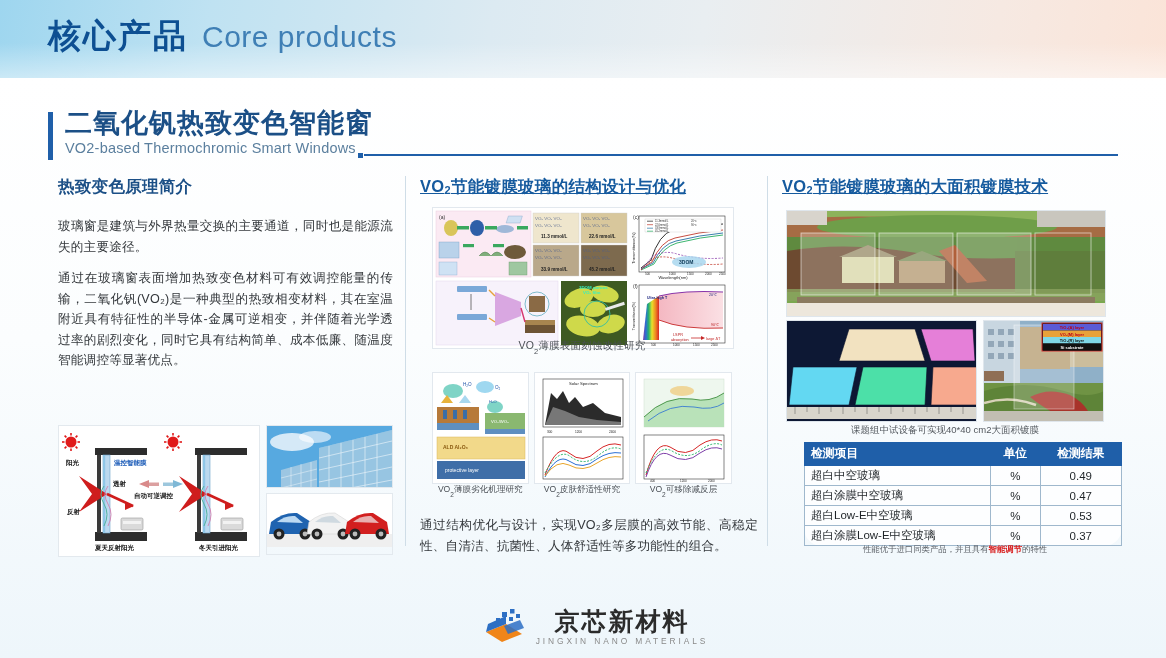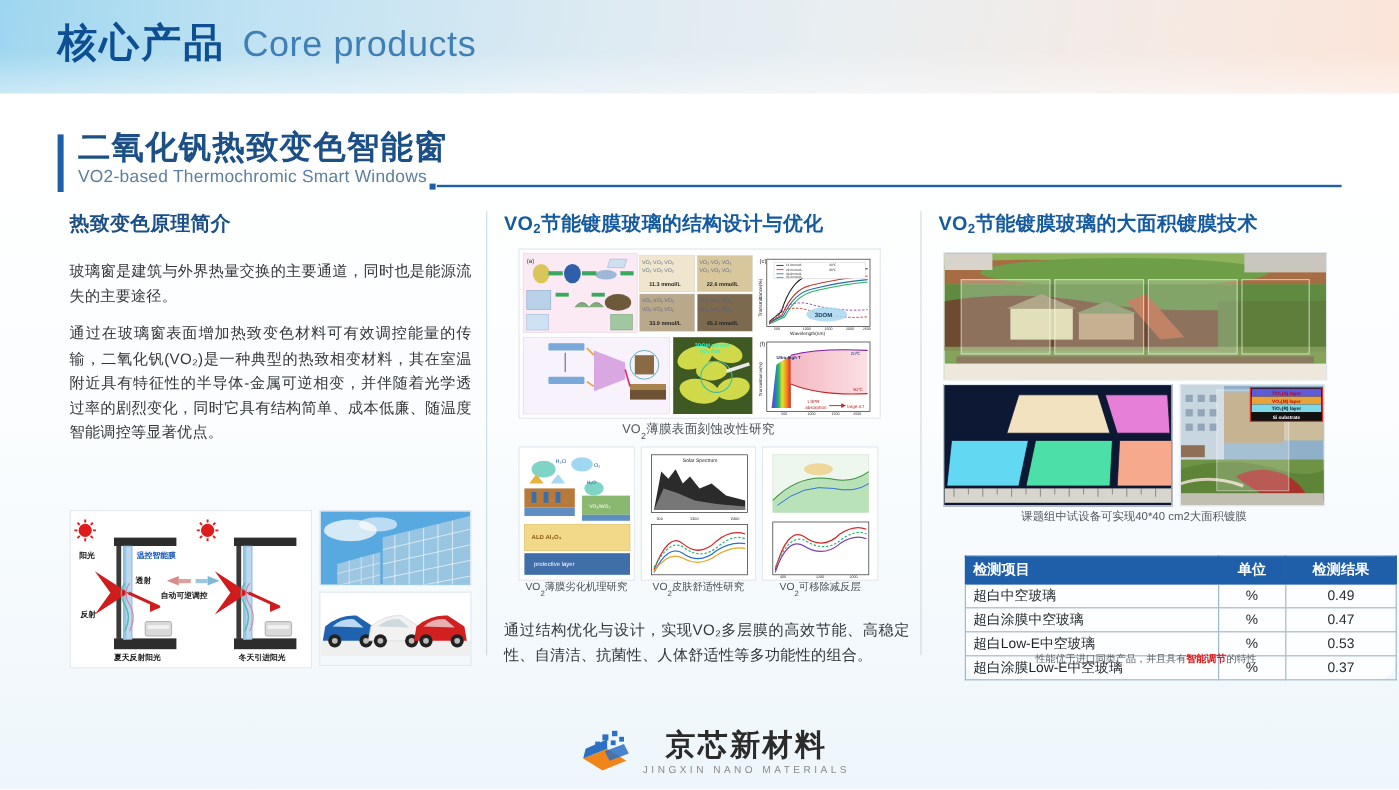--- a/index.html
+++ b/index.html
@@ -50,21 +50,21 @@
   
   .col{position:absolute;top:176px;}
   .col-1{left:58px;width:335px;}
   .col-2{left:420px;width:335px;}
   .col-3{left:782px;width:335px;}
   .vsep{position:absolute;top:176px;width:1px;height:370px;background:#cfdde7;}
   .vsep.a{left:405px;}
   .vsep.b{left:767px;}
 
   .col-h{font-size:16.5px;font-weight:bold;color:#1b4f86;letter-spacing:.3px;margin:0 0 18px 0;}
-  .col-h.blue2{color:#155a9e;}
+  .col-h.blue2{color:#155a9e;text-decoration:underline;}
   .col-h sub{font-size:11px;vertical-align:baseline;position:relative;top:2px;}
 
   .para{
     font-size:12.6px;color:#33373b;line-height:20.5px;margin:0 0 11px 0;
     text-align:justify;letter-spacing:.2px;
   }
 
   
   .illus-wrap{position:absolute;left:58px;top:425px;width:335px;height:130px;display:flex;gap:6px;}
   .illus{
@@ -93,21 +93,21 @@
 
   
   .r-photo1{position:absolute;left:786px;top:210px;width:318px;height:105px;border:1px solid #dfe6ec;overflow:hidden;}
   .r-row2{position:absolute;left:786px;top:320px;width:318px;height:100px;display:flex;gap:6px;}
   .r-img-a{width:190px;height:100px;border:1px solid #dfe6ec;overflow:hidden;position:relative;background:#0b1530;}
   .r-img-b{width:120px;height:100px;border:1px solid #dfe6ec;overflow:hidden;position:relative;}
   .r-cap{position:absolute;left:786px;top:424px;width:318px;text-align:center;font-size:9.5px;color:#53585e;}
 
   
   .tbl{
-    position:absolute;left:804px;top:463px;width:360px;border-collapse:collapse;
+    position:absolute;left:804px;top:442px;width:318px;border-collapse:collapse;
     font-size:11.5px;color:#1e2327;background:rgba(255,255,255,.82);border-radius:18px;
   }
   .tbl th{
     background:#1f5fa9;color:#fff;font-weight:bold;padding:3px 6px;text-align:left;font-size:11.8px;
     border:1px solid #1f5fa9;
   }
   .tbl th.c{text-align:center;}
   .tbl td{border:1px solid #9fb8cd;padding:2px 6px;}
   .tbl td.c{text-align:center;}
   .tbl-note{
@@ -465,21 +465,21 @@
       <text x="273" y="132" font-size="3.8" fill="#c62828">large ΔT</text>
       <text x="202" y="108" font-size="3.6" fill="#222" transform="rotate(-90 202 108)" text-anchor="middle">Transmittance(%)</text>
       <g font-size="3" fill="#222">
         <text x="218" y="138">500</text>
           <text x="240" y="138">1000</text>
           <text x="260" y="138">1500</text>
         <text x="278" y="138">2500</text>
       </g>
     </svg>
   </div>
-  <div class="fig-cap" style="position:absolute;left:432px;top:348px;width:300px;"><span>VO</span><sub>2</sub><span>薄膜表面刻蚀改性研究</span></div>
+  <div class="fig-cap" style="position:absolute;left:432px;top:336px;width:300px;"><span>VO</span><sub>2</sub><span>薄膜表面刻蚀改性研究</span></div>
 
   <div class="mid-row">
     <div class="fig-card">
       <svg width="96" height="110" viewBox="0 0 96 110">
         <rect width="96" height="110" fill="#fff"></rect>
         <ellipse cx="20" cy="18" rx="10" ry="7" fill="#7fd4c6"></ellipse>
         <ellipse cx="52" cy="14" rx="9" ry="6" fill="#9fd8f0"></ellipse>
         <text x="30" y="13" font-size="4.6" fill="#2255aa">H₂O</text>
         <text x="62" y="16" font-size="4.6" fill="#2255aa">O₂</text>
         <path d="M8 30 l6 -8 l6 8 z" fill="#e8b33c"></path>

